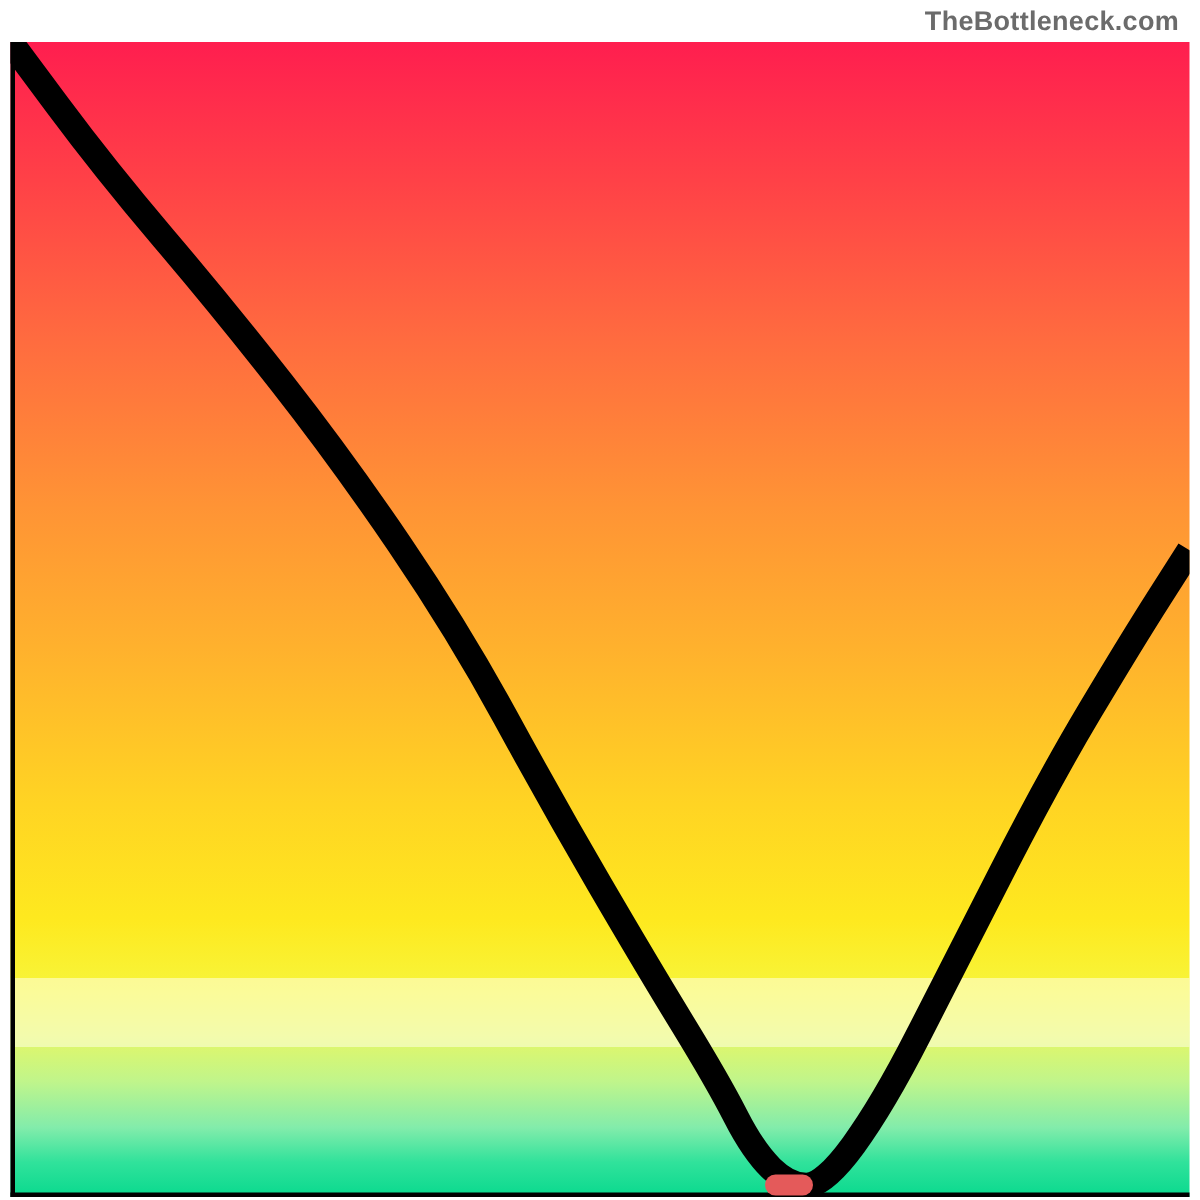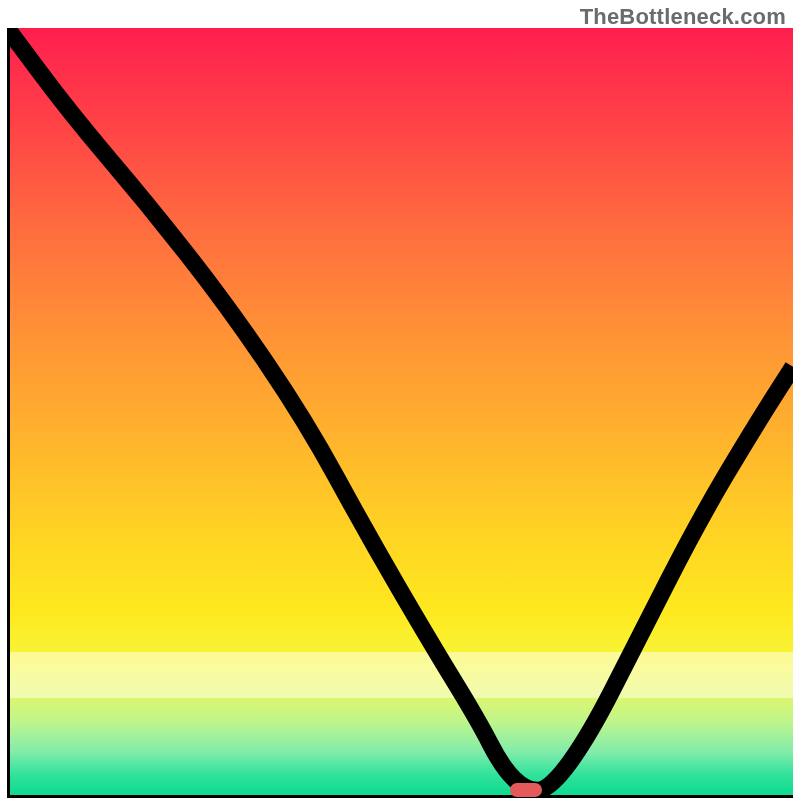--- a/index.html
+++ b/index.html
@@ -13,21 +13,21 @@
   }
   .container {
     position: relative;
     width: 800px;
     height: 800px;
   }
   .watermark {
     position: absolute;
     top: 4px;
     right: 14px;
-    font-size: 22px;
+    font-size: 18px;
     font-weight: 600;
     color: #6b6b6b;
     letter-spacing: 0.2px;
     z-index: 5;
   }
   .plot {
     position: absolute;
     left: 7px;
     top: 28px;       
     width: 786px;

